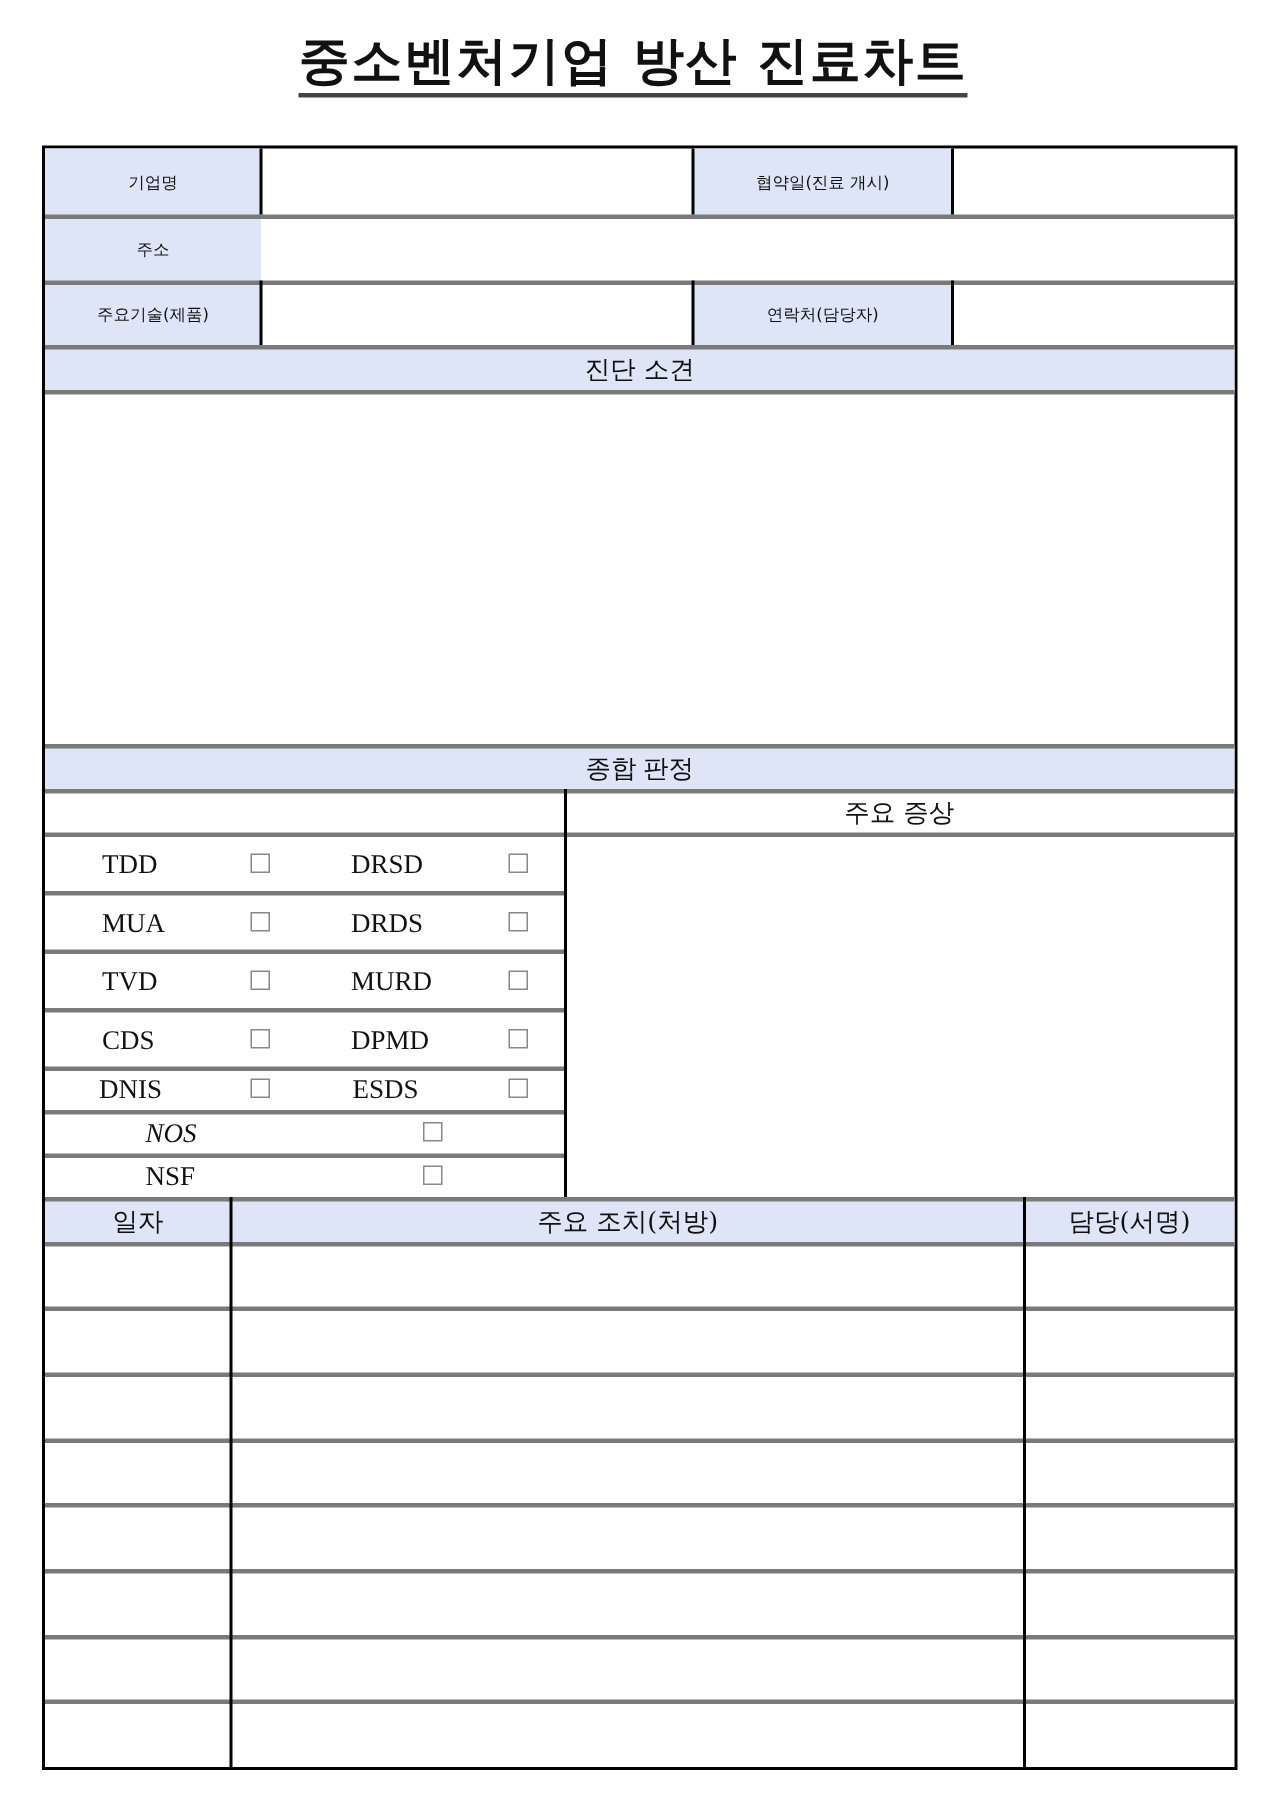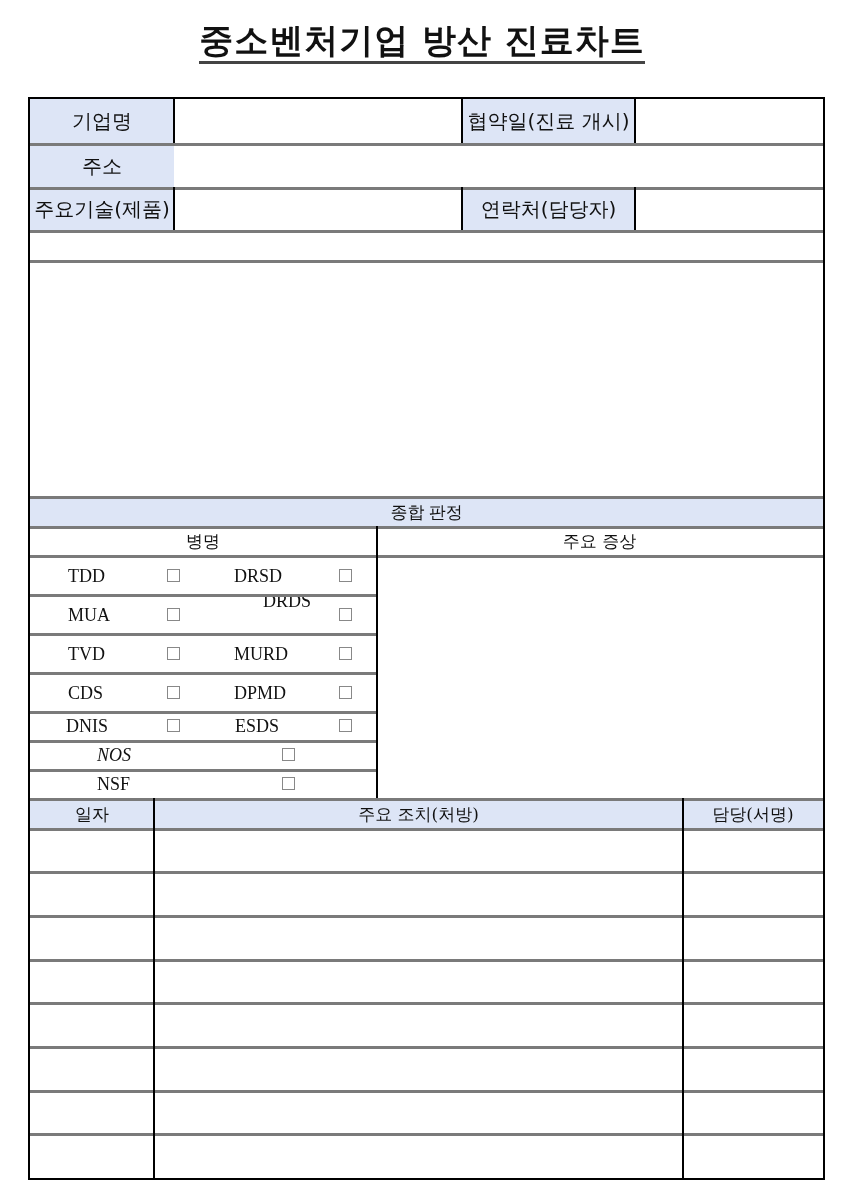--- a/index.html
+++ b/index.html
@@ -6,21 +6,21 @@
   body { width:844px; height:1203px; position:relative; font-family:"DejaVu Sans", "Liberation Sans", sans-serif; color:#111; overflow:hidden; }
   .title {
     position:absolute; left:0; top:18px; width:844px; text-align:center;
     font-size:34px; font-weight:bold; letter-spacing:1px;
   }
   .title span { border-bottom:3px solid #444; padding-bottom:1px; }
   .frame {
     position:absolute; left:28px; top:97px; width:793px; height:1079px;
     border:2px solid #000; box-sizing:content-box;
   }
-  .cell { position:absolute; box-sizing:border-box; display:flex; align-items:center; justify-content:center; font-size:20px; }
+  .cell { position:absolute; box-sizing:border-box; display:flex; align-items:center; justify-content:center; font-size:11px; }
   .hdr { background:#dde5f6; }
   .hline { position:absolute; height:3px; background:#7a7a7a; }
   .vline { position:absolute; width:2px; background:#000; }
   .lbl { font-family:"DejaVu Serif", "Liberation Serif", serif; font-size:17px; }
   .chk {
     position:absolute; width:13px; height:13px; border:1px solid #888; background:#fff; box-sizing:border-box;
   }
   .dz { position:absolute; font-family:"Liberation Serif", "DejaVu Serif", serif; font-size:18px; }
 </style>
 </head>
@@ -36,38 +36,38 @@
   <div class="cell" style="left:605px;top:0;width:188px;height:45px;"></div>
 
   <div class="cell hdr" style="left:0;top:45px;width:144px;height:44px;">주소</div>
   <div class="cell" style="left:144px;top:45px;width:649px;height:44px;"></div>
 
   <div class="cell hdr" style="left:0;top:89px;width:144px;height:43px;">주요기술(제품)</div>
   <div class="cell" style="left:144px;top:89px;width:288px;height:43px;"></div>
   <div class="cell hdr" style="left:432px;top:89px;width:173px;height:43px;">연락처(담당자)</div>
   <div class="cell" style="left:605px;top:89px;width:188px;height:43px;"></div>
 
+  <div class="cell hdr lbl" style="left:0;top:132px;width:793px;height:30px;">진단 소견</div>
   <div class="cell" style="left:0;top:162px;width:793px;height:236px;"></div>
 
   <div class="cell hdr lbl" style="left:0;top:398px;width:793px;height:30px;font-family:Liberation Serif, serif;">종합 판정</div>
 
-  <div class="cell lbl" style="left:0;top:428px;width:346px;height:29px;">병명</div>
   <div class="cell lbl" style="left:346px;top:428px;width:447px;height:29px;">주요 증상</div>
   <div class="cell" style="left:347px;top:457px;width:446px;height:243px;"></div>
 
   <div>
     <span class="dz" style="left:38px;top:467px;">TDD</span>
     <span class="chk" style="left:137px;top:470px;"></span>
     <span class="dz" style="left:204px;top:467px;">DRSD</span>
     <span class="chk" style="left:309px;top:470px;"></span>
   </div>
   <div>
     <span class="dz" style="left:38px;top:506px;">MUA</span>
     <span class="chk" style="left:137px;top:509px;"></span>
-    <span class="dz" style="left:204px;top:492px;margin-left:29px;">DRDS</span>
+    <span class="dz" style="left:204px;top:506px;">DRDS</span>
     <span class="chk" style="left:309px;top:509px;"></span>
   </div>
   <div>
     <span class="dz" style="left:38px;top:545px;">TVD</span>
     <span class="chk" style="left:137px;top:548px;"></span>
     <span class="dz" style="left:204px;top:545px;">MURD</span>
     <span class="chk" style="left:309px;top:548px;"></span>
   </div>
   <div>
     <span class="dz" style="left:38px;top:584px;">CDS</span>

